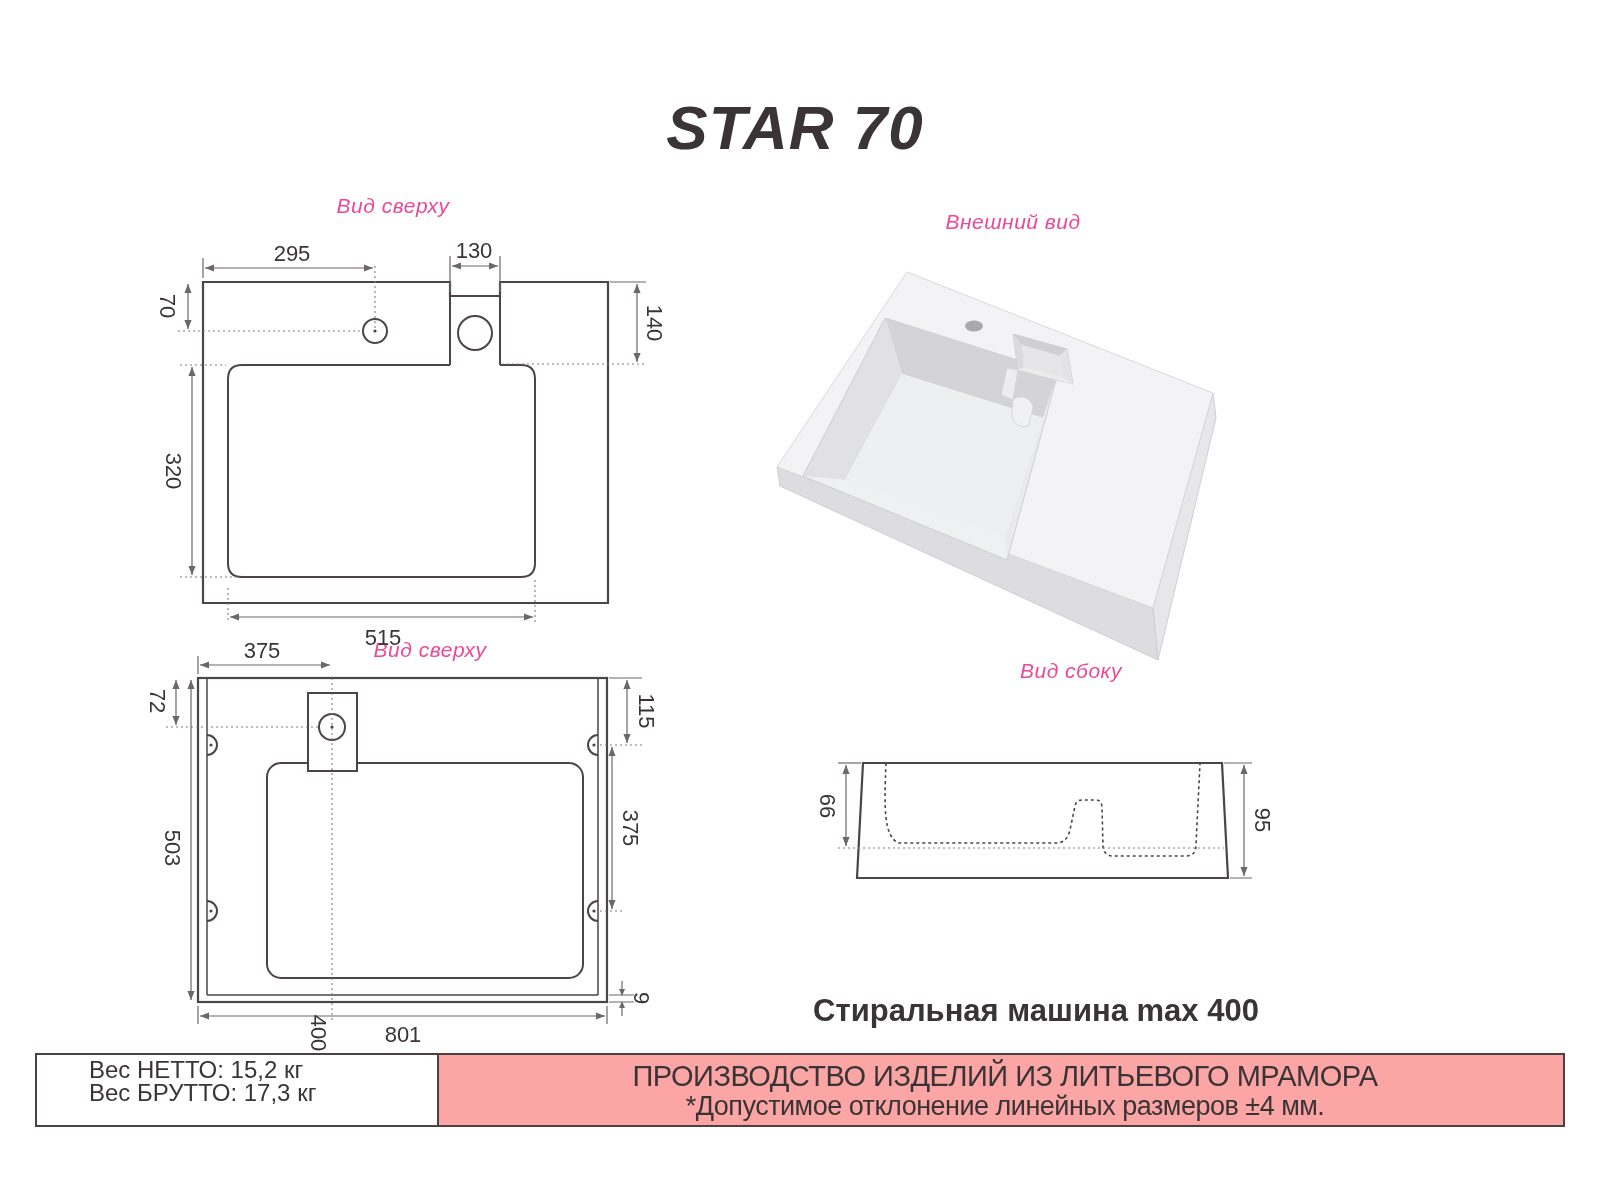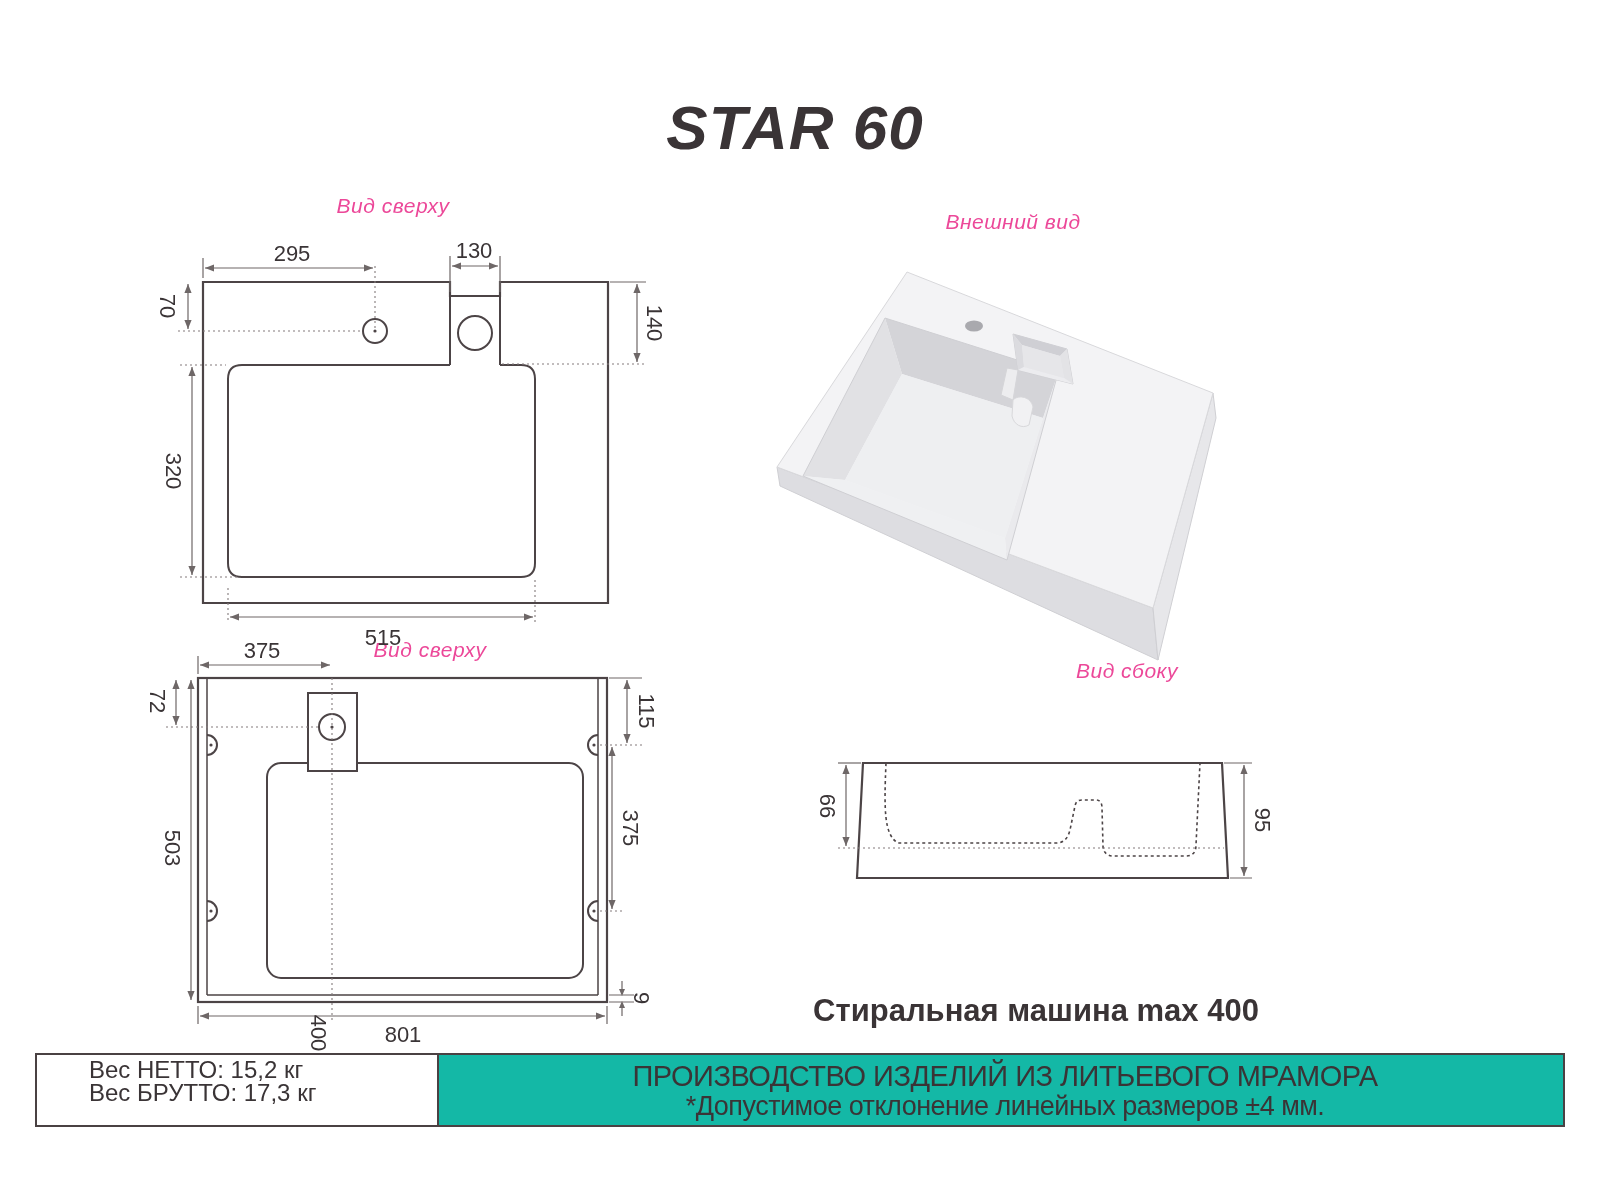--- a/index.html
+++ b/index.html
@@ -13,36 +13,36 @@
   .oline2{stroke:#4c4446;stroke-width:2;fill:none;}
   .ofill{stroke:#4c4446;stroke-width:2.2;fill:#ffffff;}
   .thin{stroke:#6e6767;stroke-width:1.2;fill:none;}
   .dot{stroke:#837b7c;stroke-width:1.1;fill:none;stroke-dasharray:2,3;}
   .dimtxt{fill:#3a3436;font-size:22px;font-family:"Liberation Sans",sans-serif;}
   .cdot{fill:#4c4446;}
   #banner{left:35px;top:1053px;width:1530px;height:74px;box-sizing:border-box;
           border:2px solid #4a4143;display:flex;}
   #banner .cell-left{width:400px;box-sizing:border-box;background:#ffffff;
           padding:3px 0 0 52px;font-size:24px;line-height:23px;}
-  #banner .cell-right{flex:1;box-sizing:border-box;background:#14b8a6;border-left:2px solid #4a4143;
+  #banner .cell-right{flex:1;box-sizing:border-box;background:#fca5a5;border-left:2px solid #4a4143;
           display:flex;flex-direction:column;justify-content:center;align-items:center;padding-left:8px;}
   #banner .cell-right .l1{font-size:29px;letter-spacing:-0.5px;line-height:32px;}
   #banner .cell-right .l2{font-size:27px;letter-spacing:-0.5px;line-height:29px;}
 </style>
 </head>
 <body>
 
 <div id="page">
 
-  <div id="main-title" class="abs" style="left:595px;top:92px;width:400px;">STAR 60</div>
+  <div id="main-title" class="abs" style="left:595px;top:92px;width:400px;">STAR 70</div>
 
   <div class="vtitle abs" style="left:293px;top:194px;width:200px;">Вид сверху</div>
   <div class="vtitle abs" style="left:883px;top:210px;width:260px;">Внешний вид</div>
   <div class="vtitle abs" style="left:320px;top:638px;width:220px;">Вид сверху</div>
-  <div class="vtitle abs" style="left:1017px;top:659px;width:220px;">Вид сбоку</div>
+  <div class="vtitle abs" style="left:961px;top:659px;width:220px;">Вид сбоку</div>
 
   <svg style="left:140px;top:230px;" width="540" height="430" viewBox="140 230 540 430">
     <defs>
       <marker id="ar1" viewBox="0 0 8 8" refX="7.5" refY="4" markerWidth="8" markerHeight="8" orient="auto-start-reverse">
         <path d="M0,1 L7.5,4 L0,7 Z" fill="#6e6767"></path>
       </marker>
     </defs>
 
     <path class="ofill" d="M203,282 H450 V296 H500 V282 H608 V603 H203 Z"></path>
     <path class="oline2" d="M450,296 V365 M500,296 V365"></path>

